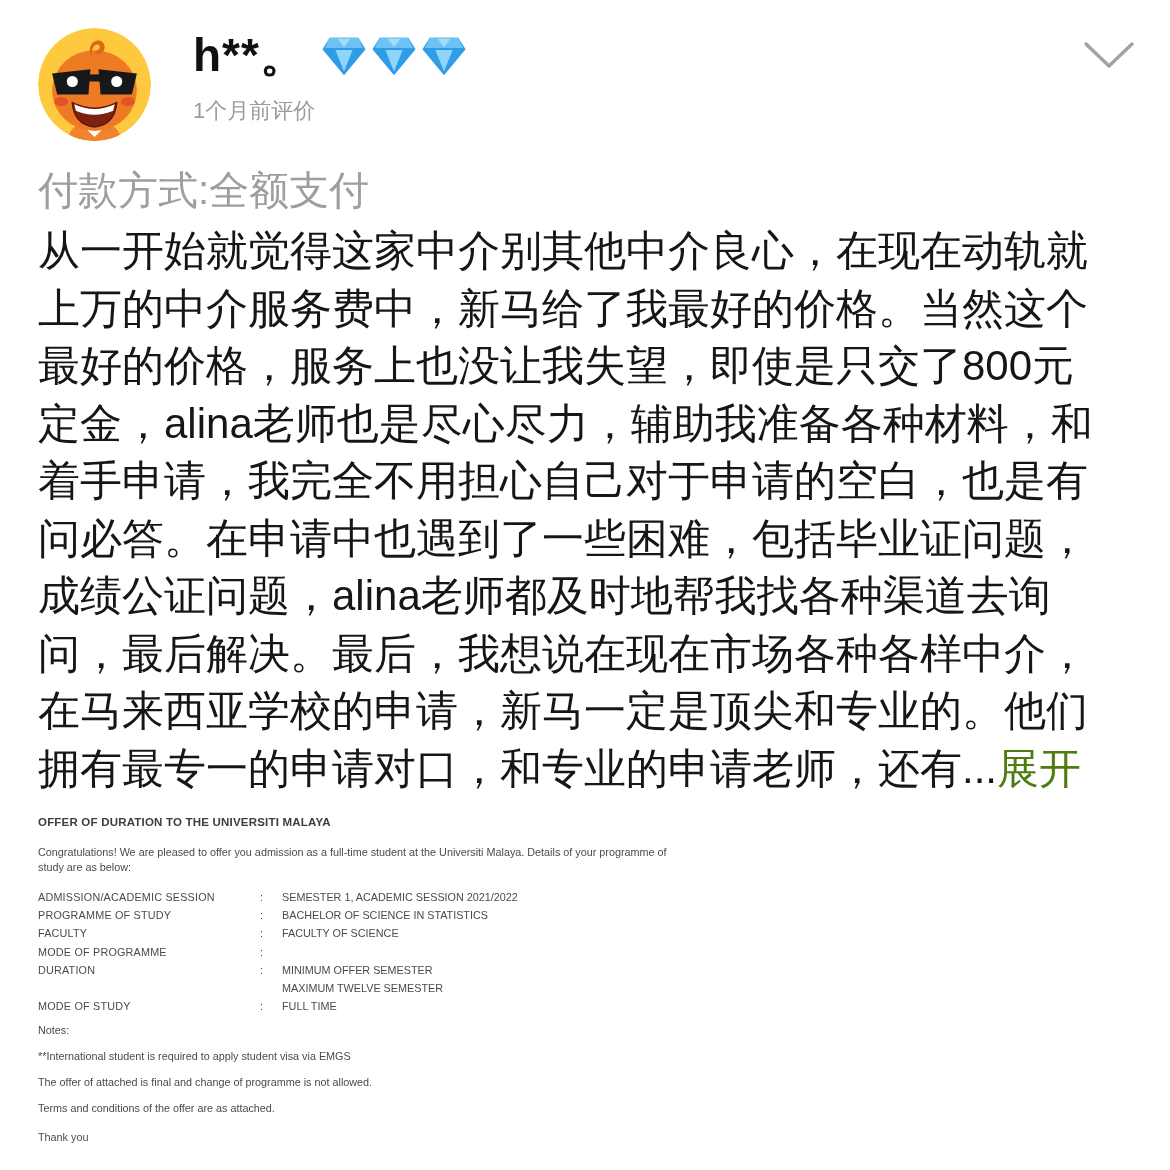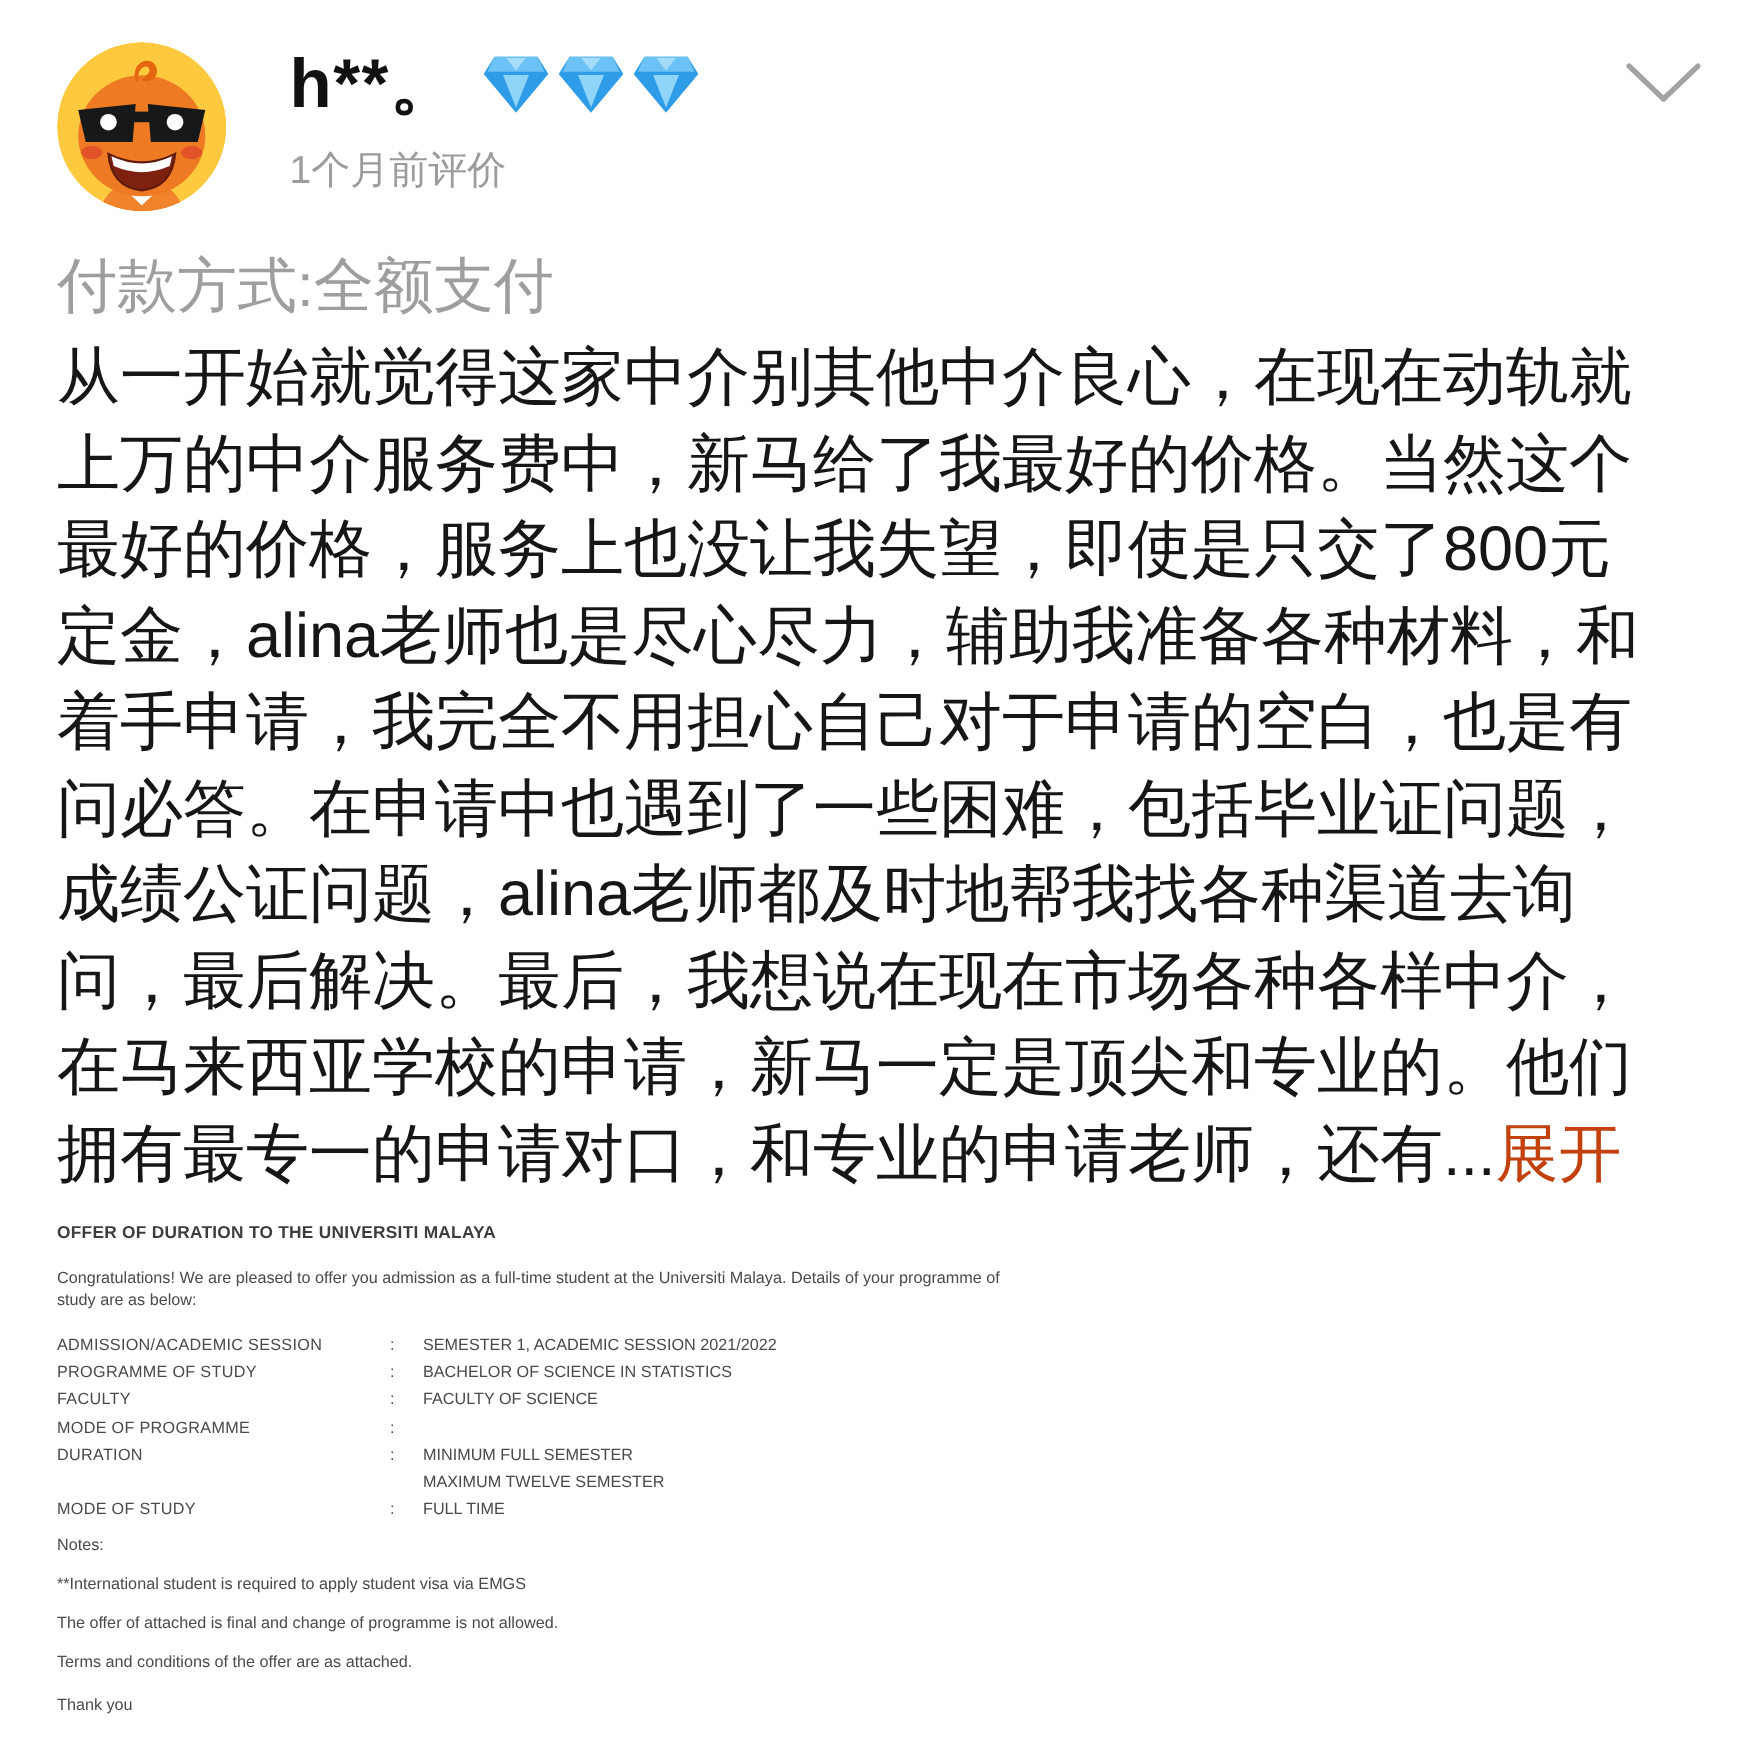--- a/index.html
+++ b/index.html
@@ -12,31 +12,31 @@
 
   
   .header{position:absolute;left:38px;top:28px;right:30px;display:flex;}
   .avatar{width:113px;height:113px;border-radius:50%;overflow:hidden;flex:0 0 auto;}
   .avatar svg{display:block;}
   .header-info{margin-left:42px;padding-top:2px;}
   .name-row{display:flex;align-items:center;gap:14px;}
   .username{font-size:46px;font-weight:700;color:#111;letter-spacing:1px;line-height:1.1;}
   .diamonds{display:flex;align-items:center;gap:4px;padding-top:2px;}
   .diamonds svg{display:block;}
-  .time{margin-top:15px;font-size:26px;color:#9c9c9c;}
+  .time{margin-top:15px;font-size:22px;color:#9c9c9c;}
   .chevron{position:absolute;right:5px;top:12px;width:52px;height:32px;cursor:pointer;}
 
   
   .payment{position:absolute;left:38px;top:163px;font-size:40px;color:#9e9e9e;}
   .body-text{
     position:absolute;left:38px;top:222px;width:1110px;
     font-size:42px;line-height:57.5px;color:#161616;
     white-space:pre-line;word-break:break-all;
   }
-  .expand{color:#c2410c;cursor:pointer;}
+  .expand{color:#4d7c0f;cursor:pointer;}
 
   
   .attachment{
     position:absolute;left:38px;top:816px;width:660px;height:350px;
     color:#474747;cursor:pointer;
     filter:blur(0.35px);
   }
   .doc-title{font-size:11.5px;font-weight:700;color:#3d3d3d;letter-spacing:.2px;}
   .doc-intro{margin-top:17px;font-size:10.8px;line-height:15px;width:645px;color:#4a4a4a;}
   .doc-table{margin-top:13px;font-size:10.8px;line-height:18.2px;color:#4a4a4a;}
@@ -157,21 +157,21 @@
         <span class="doc-colon">:</span>
         <span class="doc-value">FACULTY OF SCIENCE</span>
       </div>
       <div class="doc-row">
         <span class="doc-label">MODE OF PROGRAMME</span>
         <span class="doc-colon">:</span>
       </div>
       <div class="doc-row">
         <span class="doc-label">DURATION</span>
         <span class="doc-colon">:</span>
-        <span class="doc-value">MINIMUM FULL SEMESTER</span>
+        <span class="doc-value">MINIMUM OFFER SEMESTER</span>
       </div>
       <div class="doc-row">
         <span class="doc-label"></span>
         <span class="doc-colon"></span>
         <span class="doc-value">MAXIMUM TWELVE SEMESTER</span>
       </div>
       <div class="doc-row">
         <span class="doc-label">MODE OF STUDY</span>
         <span class="doc-colon">:</span>
         <span class="doc-value">FULL TIME</span>

